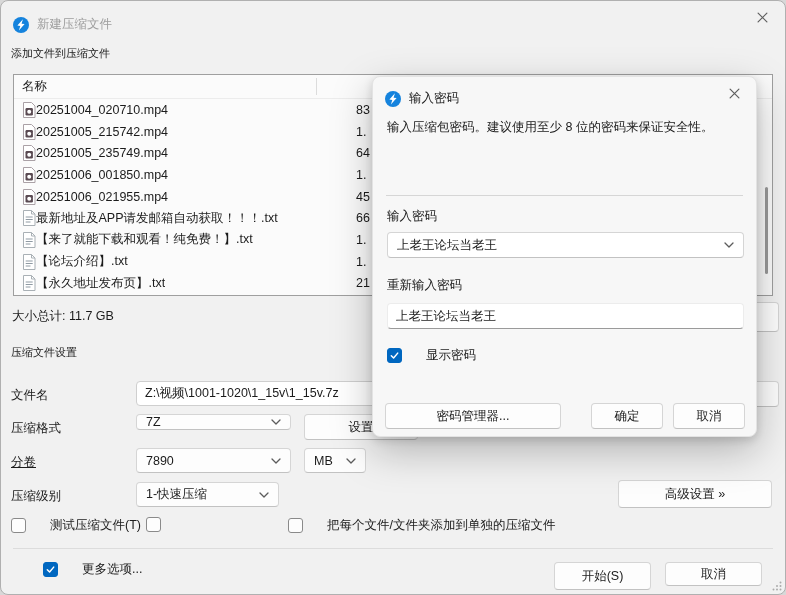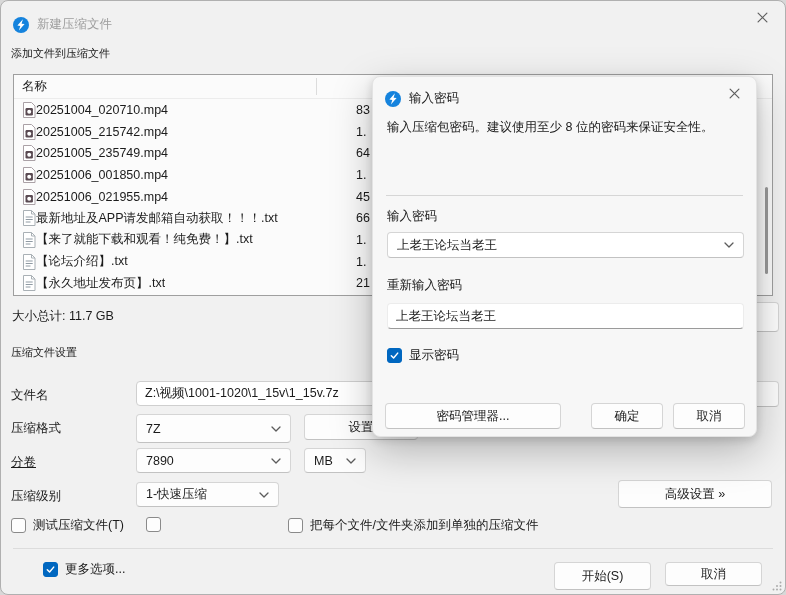--- a/index.html
+++ b/index.html
@@ -34,21 +34,21 @@
   .btn{background:#fdfdfd;border:1px solid #d5d5d5;border-bottom-color:#c2c2c2;border-radius:4px;
        display:flex;align-items:center;justify-content:center;font-size:12.5px;color:#1b1b1b;}
   .select{background:#fdfdfd;border:1px solid #d5d5d5;border-bottom-color:#c2c2c2;border-radius:4px;
           display:flex;align-items:center;justify-content:space-between;padding:0 9px;
           font-size:12.5px;color:#1b1b1b;}
   .textbox{background:#ffffff;border:1px solid #cfcfcf;border-radius:4px;display:flex;
            align-items:center;padding:0 8px;font-size:12.5px;color:#1b1b1b;overflow:hidden;white-space:nowrap;}
   .cb{width:15px;height:15px;border:1px solid #8a8a8a;border-radius:3px;background:#fdfdfd;
       display:inline-flex;align-items:center;justify-content:center;flex:0 0 15px;}
   .cb.checked{background:#0067c0;border-color:#0067c0;}
-  .cbrow{position:absolute;display:flex;align-items:center;gap:7px;}
+  .cbrow{position:absolute;display:flex;align-items:center;gap:24px;}
   .sep{position:absolute;height:1px;background:#dcdcdc;}
   
   .dialog{position:absolute;left:372px;top:76px;width:385px;height:361px;background:#f7f7f7;
           border:1px solid #e3e3e3;border-radius:8px;
           box-shadow:0 14px 40px rgba(0,0,0,.26),0 3px 10px rgba(0,0,0,.14);}
   .dialog .titlebar{height:30px;}
   .dialog .closebtn{width:40px;height:28px;top:2px;right:2px;}
   .grip{position:absolute;right:3px;bottom:3px;width:10px;height:10px;}
 </style>
 </head>
@@ -175,21 +175,21 @@
 
     <div class="btn abs" style="left:690px;top:301px;width:88px;height:30px;"></div>
     <div class="btn abs" style="left:690px;top:380px;width:88px;height:26px;"></div>
 
     <div class="abs txt bold" style="left:10px;top:344px;">压缩文件设置</div>
 
     <div class="abs txt" style="left:10px;top:386px;">文件名</div>
     <div class="textbox abs" style="left:135px;top:380px;width:560px;height:25px;">Z:\视频\1001-1020\1_15v\1_15v.7z</div>
 
     <div class="abs txt" style="left:10px;top:419px;">压缩格式</div>
-    <div class="select abs" style="left:135px;top:413px;width:155px;height:29px;">
+    <div class="select abs" style="left:135px;top:413px;width:155px;height:16px;">
       <span>7Z</span>
       <svg width="10" height="6" viewBox="0 0 10 6">
           <use href="#chev-icon"></use>
         </svg>
     </div>
     <div class="btn abs" style="left:303px;top:413px;width:114px;height:26px;">
       <span>设置</span>
     </div>
 
     <div class="abs txt" style="left:10px;top:453px;text-decoration:underline;">分卷</div>

